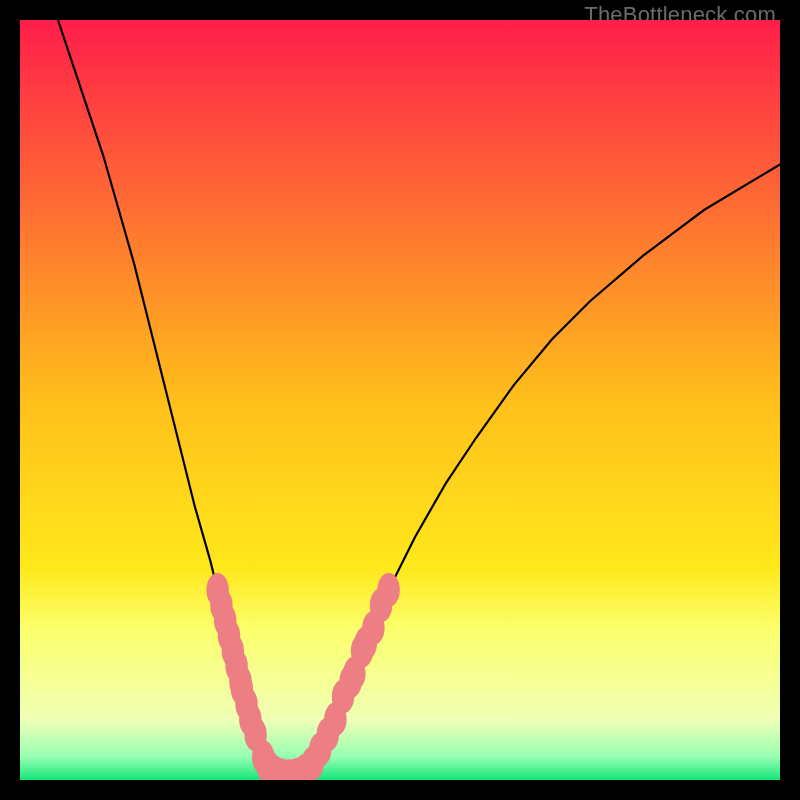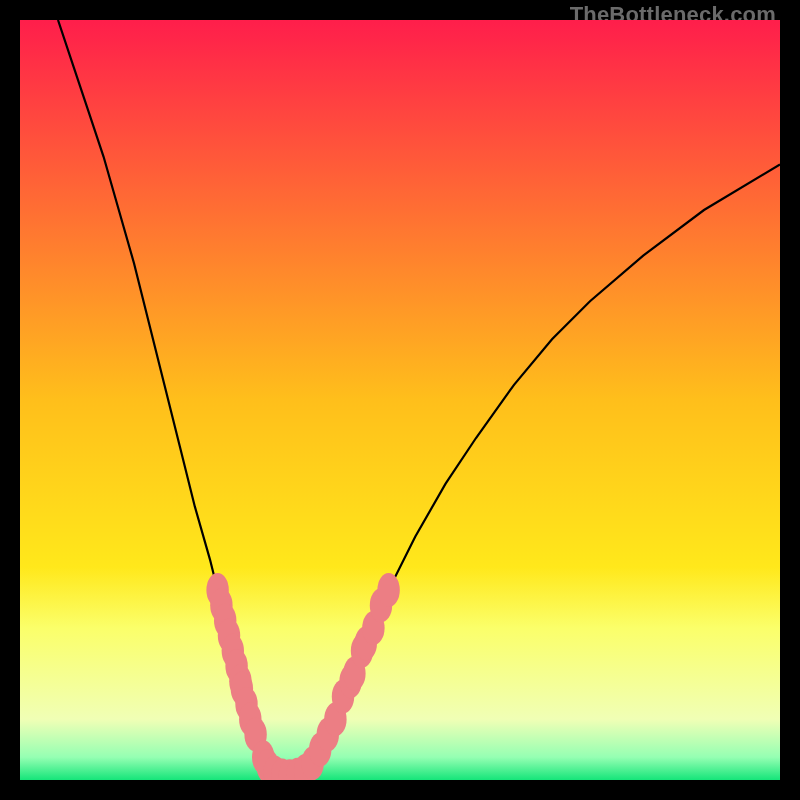--- a/index.html
+++ b/index.html
@@ -26,21 +26,21 @@
     width: 760px;
     height: 760px;
   }
   .watermark {
     position: absolute;
     top: 2px;
     right: 24px;
     color: #6b6b6b;
     font-size: 22px;
     letter-spacing: 0.2px;
-    font-weight: 700;
+    font-weight: 400;
   }
   svg { display: block; }
 </style>
 </head>
 <body>
 
 <div class="watermark">TheBottleneck.com</div>
 
 <div class="frame">
   <svg class="plot" viewBox="0 0 760 760">

